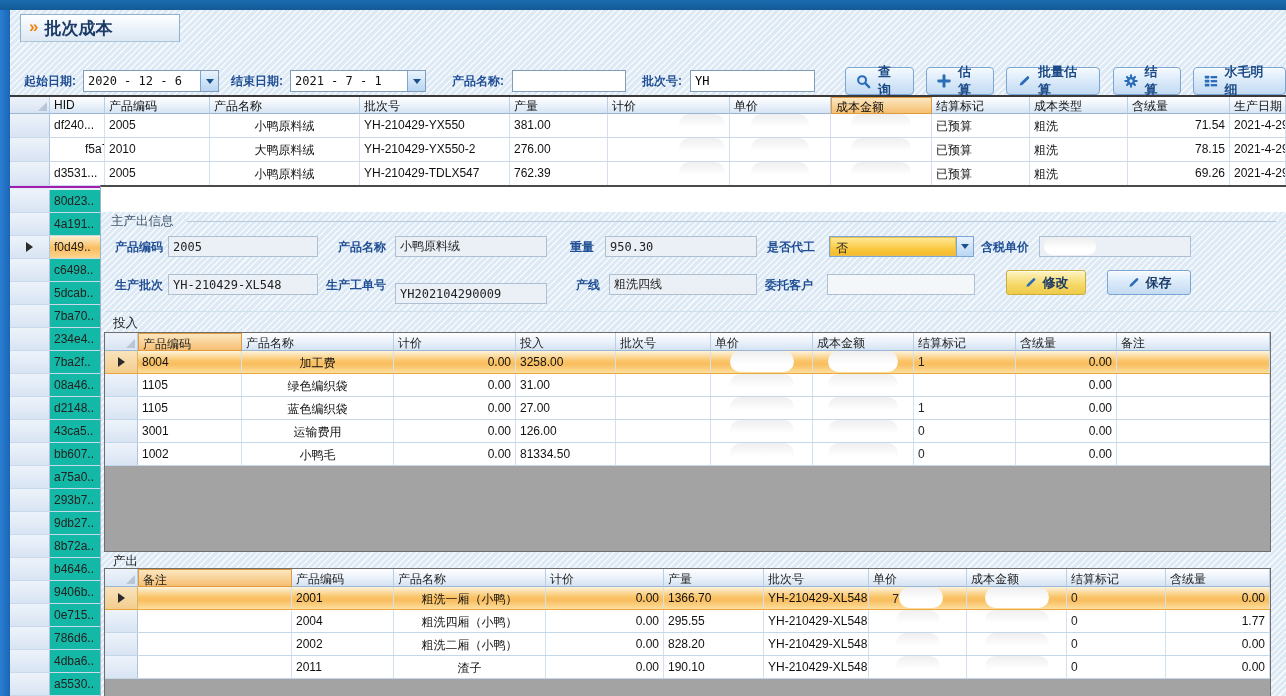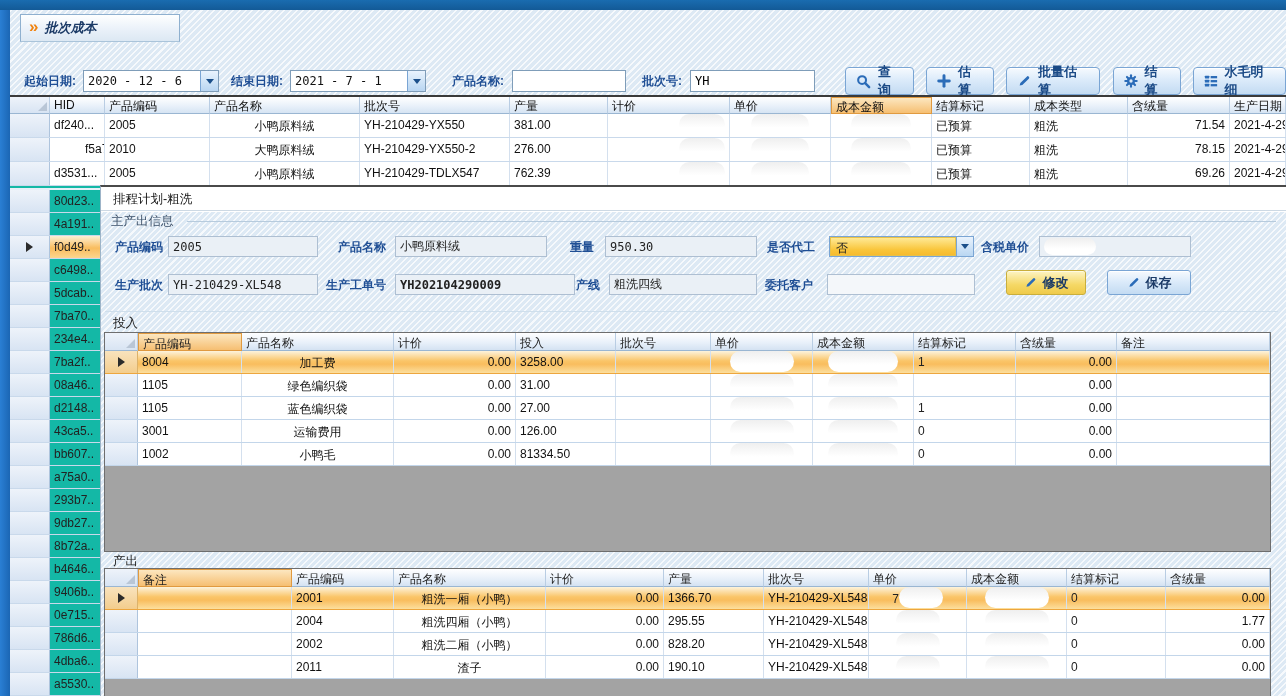--- a/index.html
+++ b/index.html
@@ -14,21 +14,21 @@
     background:linear-gradient(90deg,#2a7fd4,#1b66b4); }
   .hatch { background-color:#dde9f4;
     background-image:repeating-linear-gradient(135deg,rgba(255,255,255,.75) 0 1.5px,rgba(255,255,255,0) 1.5px 4.5px); }
   .workarea { position:absolute; left:10px; top:10px; width:1276px; height:85px; }
 
   .tab { position:absolute; left:10px; top:4px; width:160px; height:28px;
     background:linear-gradient(180deg,#feffff,#eaf1f9 55%,#dce8f3);
     border:1px solid #8fb0cf; border-bottom-color:#aac4da;
     display:flex; align-items:center; gap:6px; padding-left:8px; }
   .chev { color:#f0830f; font-weight:bold; font-size:17px; line-height:1; margin-top:-3px; }
-  .tabtxt { font-weight:bold; color:#1b3a66; font-size:13px;font-style:italic; }
+  .tabtxt { font-weight:bold; color:#1b3a66; font-size:17px; }
 
   .qcrow { position:absolute; left:4px; top:36px; right:6px; display:flex; align-items:center; }
   .qc { color:#333; margin-right:8px; }
   .dotline { flex:1; border-top:1px dotted #b9cfe2; height:0; }
 
   .qrow { position:absolute; left:0; top:56px; right:0; height:30px; display:flex; align-items:center; }
   .qlabel { color:#1f4e94; font-weight:bold; white-space:nowrap; }
   .datebox { display:inline-flex; height:22px; border:1px solid #7f9db9; background:#fff; }
   .datein { width:116px; height:20px; border:0; outline:none; padding:0 4px;
     font-family:"DejaVu Sans Mono","Liberation Mono",monospace; font-size:12px; color:#111; background:#fff; }
@@ -39,21 +39,21 @@
     font-family:"DejaVu Sans Mono","Liberation Mono",monospace; }
 
   .btn { height:28px; display:inline-flex; align-items:center; justify-content:center; gap:7px;
     background:linear-gradient(180deg,#f6fafe,#dcebfa 45%,#c3dbf2);
     border:1px solid #7aa5d4; border-radius:4px; box-shadow:inset 0 1px 0 #fff;
     color:#1b4a86; font-weight:bold; font-size:13px; cursor:pointer; padding:0 10px; }
   .btn svg { flex:none; }
 
   
   .grid { position:absolute; left:10px; top:95px; width:1276px;
-    border-top:2px solid #3a3a3a; border-bottom:2px solid #14b8a6; background:#fff; }
+    border-top:2px solid #3a3a3a; border-bottom:2px solid #a21caf; background:#fff; }
   .ghead { display:flex; height:17px; }
   .hc { height:17px; background:linear-gradient(180deg,#ffffff,#e9f1fa 55%,#d6e4f3);
     border-right:1px solid #b9cde3; border-bottom:1px solid #9ab6d2;
     font-size:12px; color:#111; padding:1px 0 0 4px; white-space:nowrap; overflow:hidden; }
   .hc.hl { background:linear-gradient(180deg,#fce7c0,#f6bf72); border:1px solid #e09a40; }
   .hc.selh { position:relative; background:linear-gradient(180deg,#eef3fa,#d8e4f3); }
   .corner { position:absolute; right:2px; bottom:2px; width:0; height:0;
     border-left:9px solid transparent; border-bottom:9px solid #b9c6d6; }
   .g-row { display:flex; height:24px; background:#fff; border-bottom:1px solid #c9d9eb; }
   .c { height:100%; border-right:1px solid #d4e0ee; padding:4px 4px 0 4px; white-space:nowrap; overflow:hidden;
@@ -362,21 +362,20 @@
         <div class="lc-sel"></div>
         <div class="lc-hid">4dba6..</div>
       </div>
       <div class="lc-row">
         <div class="lc-sel"></div>
         <div class="lc-hid">a5530..</div>
       </div>
     </div>
 
   <div class="dialog">
-    <div class="dtitle">排程计划-粗洗</div>
     <div class="dbody hatch">
       <div class="grouplabel">主产出信息</div>
       <div class="groupline"></div>
 
       <span class="flabel" style="left:14px;top:27px">产品编码</span>
       <input class="fin" style="left: 67px; top: 24px; width: 150px;" readonly="" value="2005">
       <span class="flabel" style="left:237px;top:27px">产品名称</span>
       <input class="fin" style="left: 294px; top: 24px; width: 152px;" readonly="" value="小鸭原料绒">
       <span class="flabel" style="left:469px;top:27px">重量</span>
       <input class="fin" style="left: 504px; top: 24px; width: 152px;" readonly="" value="950.30">
@@ -386,21 +385,21 @@
         <span class="cbtn">
             <i class="arr"></i>
           </span>
       </span>
       <span class="flabel" style="left:880px;top:27px">含税单价</span>
       <span class="fin" style="left:938px;top:24px;width:152px"><span class="redact" style="width:52px;height:17px;margin-top:1px"></span></span>
 
       <span class="flabel" style="left:14px;top:65px">生产批次</span>
       <input class="fin" style="left: 67px; top: 62px; width: 150px;" readonly="" value="YH-210429-XL548">
       <span class="flabel" style="left:225px;top:65px">生产工单号</span>
-      <input class="fin" style="left: 294px; top: 62px; width: 180px; font-weight: bold;" readonly="" value="YH202104290009">
+      <input class="fin" style="left: 294px; top: 71px; width: 152px;" readonly="" value="YH202104290009">
       <span class="flabel" style="left:475px;top:65px">产线</span>
       <input class="fin" style="left: 508px; top: 62px; width: 148px;" readonly="" value="粗洗四线">
       <span class="flabel" style="left:664px;top:65px">委托客户</span>
       <input class="fin" style="left: 726px; top: 62px; width: 148px; background: rgb(244, 247, 250);" readonly="" value="">
 
       <span class="dlgbtn bt-modify" style="left:905px;top:58px;width:80px">
         <svg width="13" height="13" viewBox="0 0 16 16">
             <path d="M3 13.2 L3.8 10.4 L11.2 3 a1.6 1.6 0 0 1 2.3 2.3 L6.1 12.7 Z" fill="#2b6cb8"></path>
           </svg>
         <span>修改</span>

